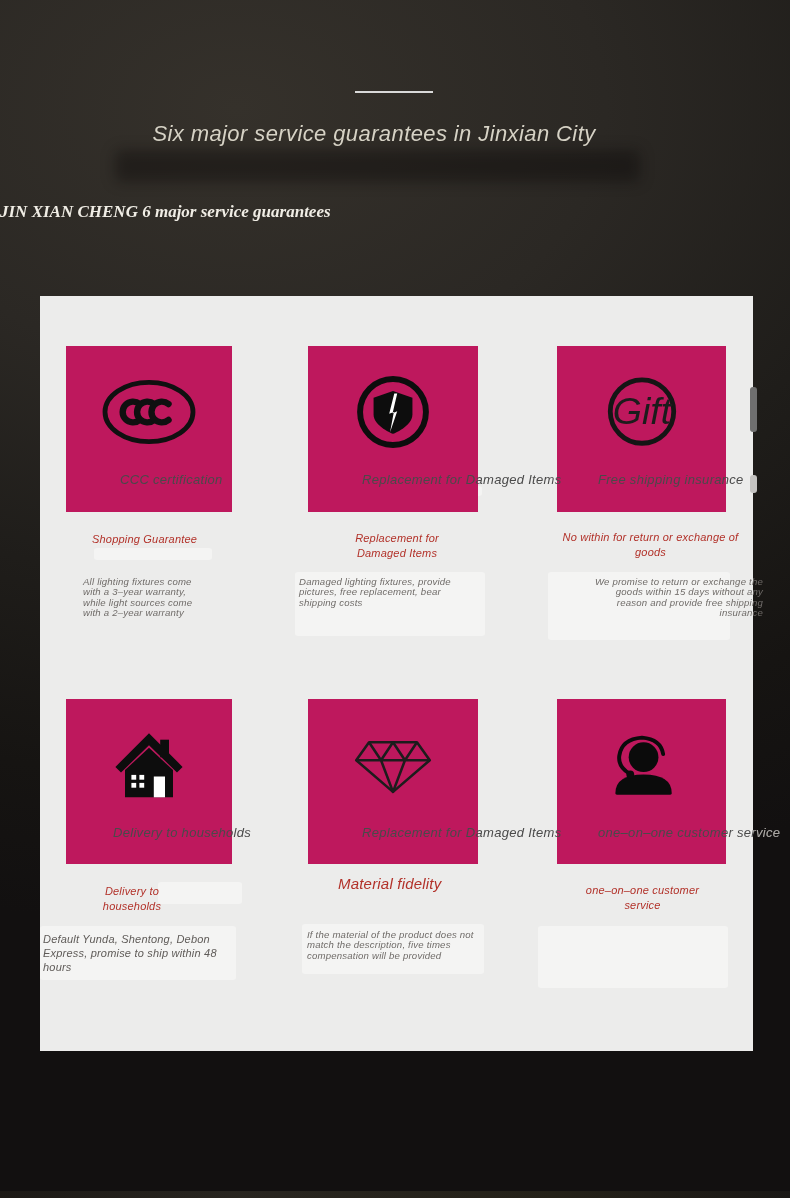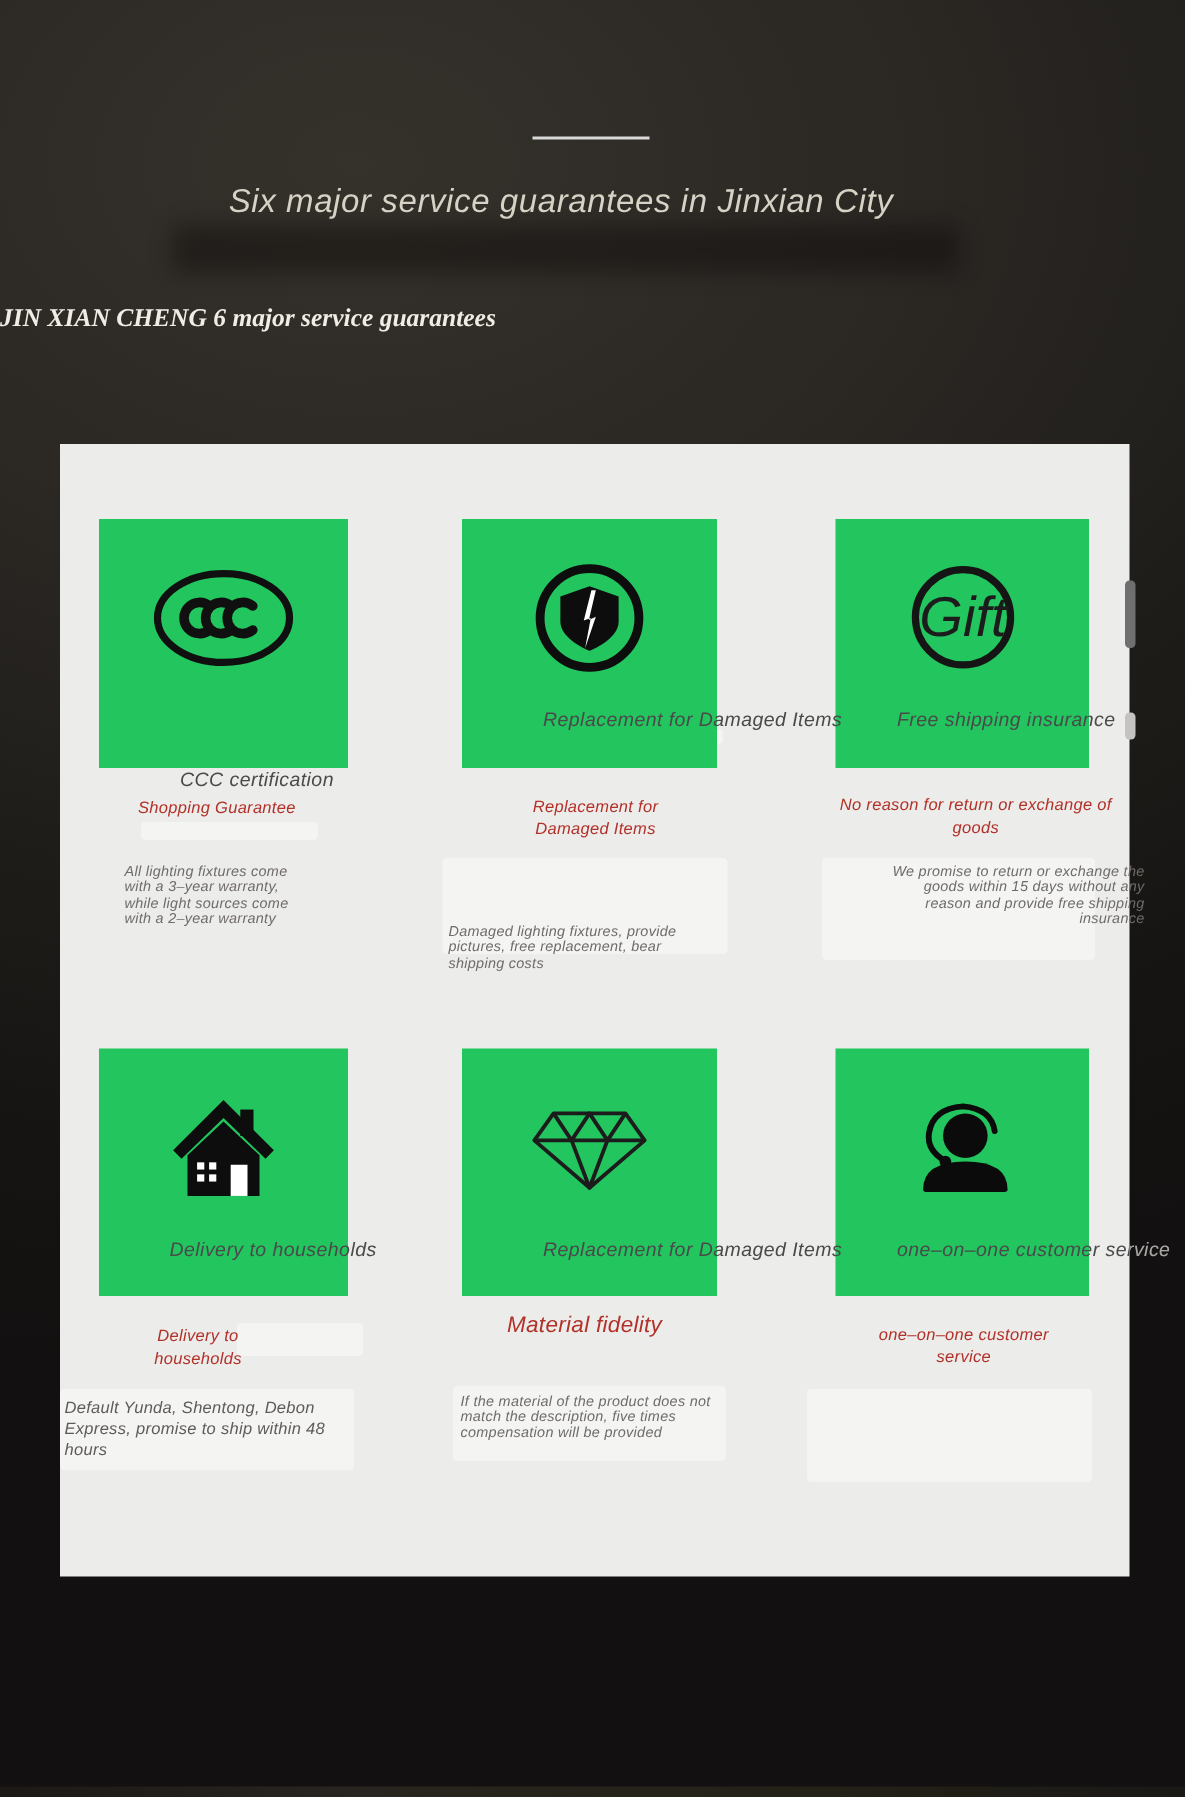--- a/index.html
+++ b/index.html
@@ -28,33 +28,33 @@
   .subtitle {
     position:absolute; top:202px; left:0; right:0; text-align:left;
     font-family:"Liberation Serif", serif; font-weight:700; font-size:17px; color:#f0ede5;
   }
 
   .card {
     position:absolute; left:40px; top:296px; width:713px; height:755px;
     background:#ececeb;
   }
 
-  .tile { position:absolute; background:#22c55e; display:flex; align-items:center; justify-content:center; }
+  .tile { position:absolute; background:#be185d; display:flex; align-items:center; justify-content:center; }
   .tile svg { margin-bottom:34px; }
   .t1 { left:26px;  top:50px;  width:166px; height:166px; }
   .t2 { left:268px; top:50px;  width:170px; height:166px; }
   .t3 { left:517px; top:50px;  width:169px; height:166px; }
   .t4 { left:26px;  top:403px; width:166px; height:165px; }
   .t5 { left:268px; top:403px; width:170px; height:165px; }
   .t6 { left:517px; top:403px; width:169px; height:165px; }
 
   .tile-label {
     position:absolute; font-size:13px; color:#4a4a4a; letter-spacing:.3px; white-space:nowrap;
   }
-  .l1 { left:80px;  top:176px;margin-top:40px; }
+  .l1 { left:80px;  top:176px; }
   .l2 { left:322px; top:176px; }
   .l3 { left:558px; top:176px; }
   .l4 { left:73px;  top:529px; }
   .l5 { left:322px; top:529px; }
   .l6 { left:558px; top:529px; width:240px; height:17px; }
   .l6 span { position:absolute; left:0; top:0; white-space:nowrap; }
   .l6 .light { color:#a9a6a2; clip-path:inset(0 0 0 155px); }
 
   .heading {
     position:absolute; font-size:11px; line-height:15px; color:#b23129; letter-spacing:.2px;text-align:center;
@@ -63,21 +63,21 @@
   .h2 { left:297px; top:235px; width:120px; }
   .h3 { left:518px; top:234px; width:185px; }
   .h4 { left:53px;  top:588px; width:78px; }
   .h5 { left:298px; top:579px; font-size:15px; line-height:18px; }
   .h6 { left:530px; top:587px; width:145px; }
 
   .desc {
     position:absolute; font-size:9.6px; line-height:10.4px; color:#6f6b68; letter-spacing:.2px;
   }
   .d1 { left:43px;  top:281px; width:128px; }
-  .d2 { left:259px; top:281px; width:182px;margin-top:40px; }
+  .d2 { left:259px; top:281px; width:182px; }
   .d3 { left:543px; top:281px; width:180px;text-align:right; }
   .d4 { left:3px;   top:636px; width:192px; font-size:11px; line-height:14px; color:#5f5b58; }
   .d5 { left:267px; top:634px; width:176px; }
   .d6 { left:505px; top:635px; width:184px; }
 
   
   .art { position:absolute; background:rgba(252,252,250,.55); border-radius:3px; }
   .a1 { left:54px;  top:252px; width:118px; height:12px; }
   .a2 { left:322px; top:190px; width:120px; height:10px; }
   .a3 { left:556px; top:190px; width:130px; height:12px; }
@@ -176,21 +176,21 @@
     <div class="tile-label l3">Free shipping insurance</div>
     <div class="tile-label l4">Delivery to households</div>
     <div class="tile-label l5">Replacement for Damaged Items</div>
     <div class="tile-label l6">
       <span class="base">one–on–one customer service</span>
       <span class="light">one–on–one customer service</span>
     </div>
 
     <div class="heading h1">Shopping Guarantee</div>
     <div class="heading h2">Replacement for Damaged Items</div>
-    <div class="heading h3">No reason for return or exchange of goods</div>
+    <div class="heading h3">No within for return or exchange of goods</div>
     <div class="heading h4">Delivery to households</div>
     <div class="heading h5">Material fidelity</div>
     <div class="heading h6">one–on–one customer service</div>
 
     <div class="desc d1">All lighting fixtures come with a 3–year warranty, while light sources come with a 2–year warranty</div>
     <div class="desc d2">Damaged lighting fixtures, provide pictures, free replacement, bear shipping costs</div>
     <div class="desc d3">We promise to return or exchange the goods within 15 days without any reason and provide free shipping insurance</div>
     <div class="desc d4">Default Yunda, Shentong, Debon Express, promise to ship within 48 hours</div>
     <div class="desc d5">If the material of the product does not match the description, five times compensation will be provided</div>
 

